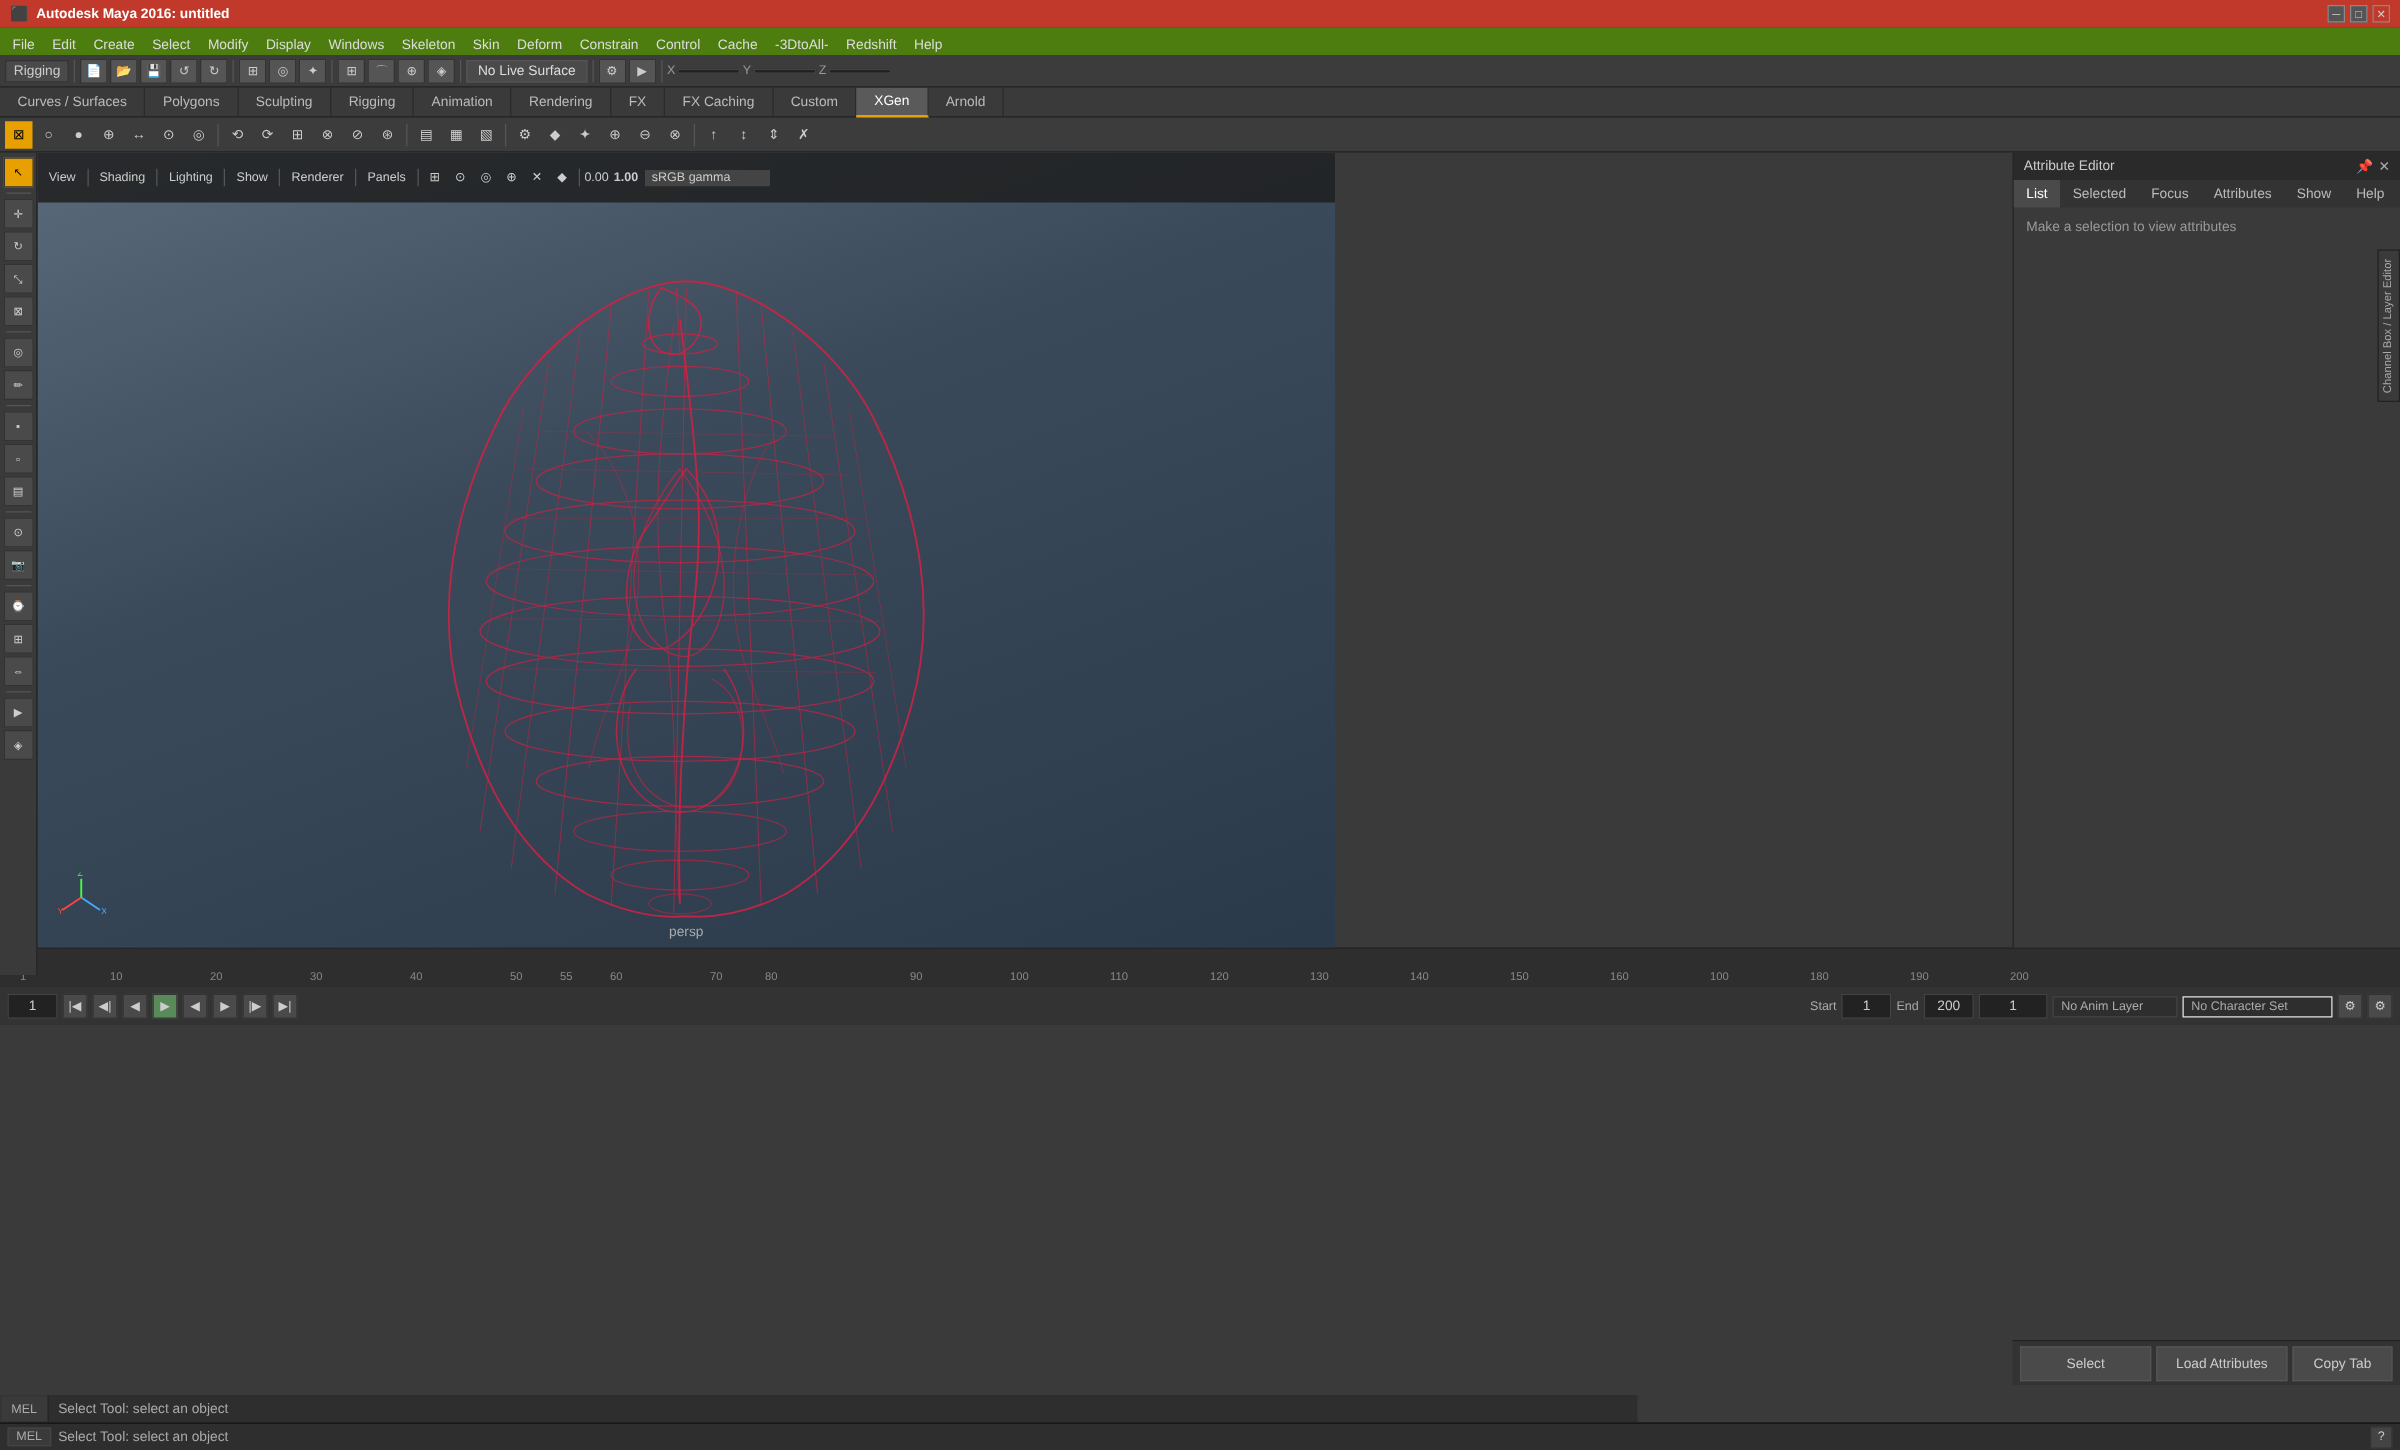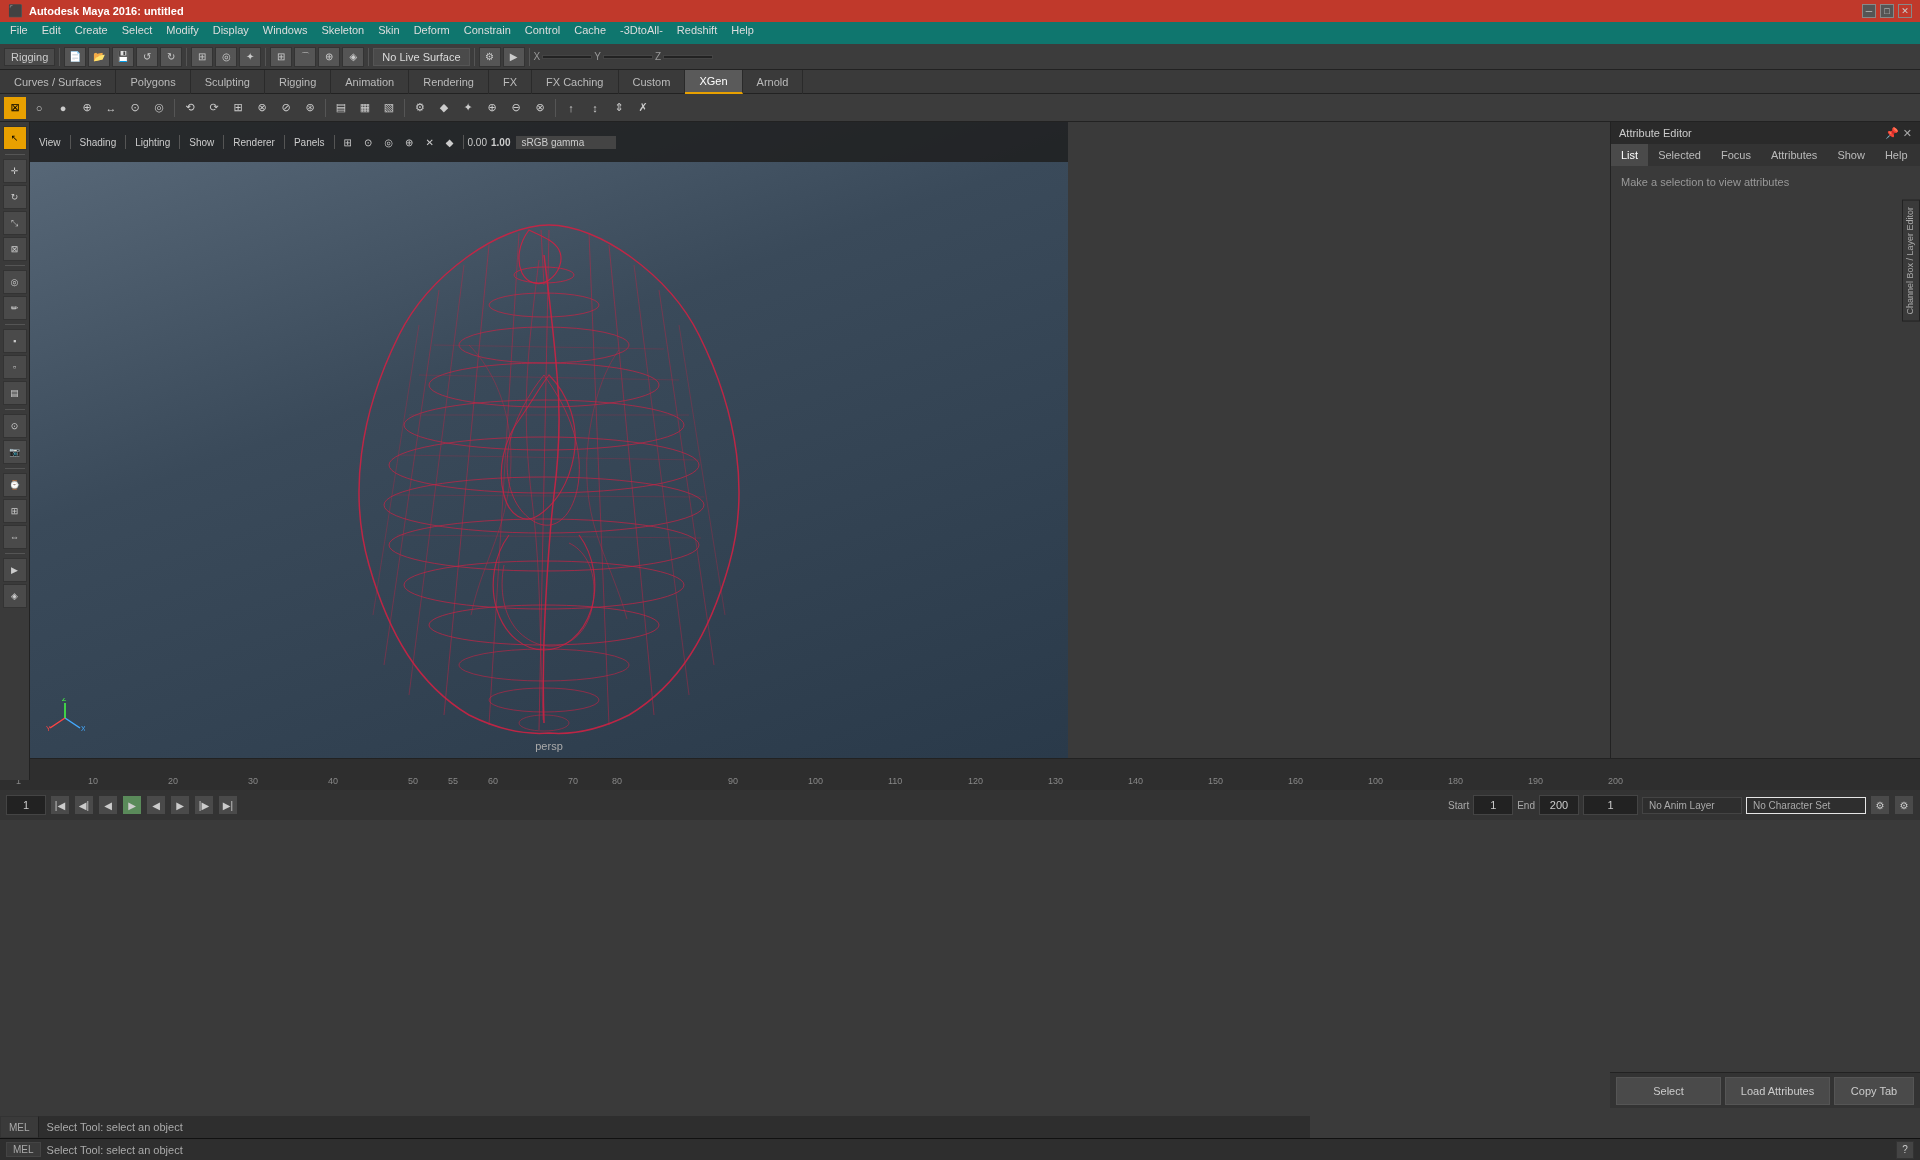--- a/index.html
+++ b/index.html
@@ -55,23 +55,23 @@
       cursor: pointer;
     }
 
     
     #menu-bar {
       position: absolute;
       top: 22px;
       left: 0;
       width: 100%;
       height: 22px;
-      background: #0f766e;
-      display: flex;
-      align-items: flex-start;
+      background: #4d7c0f;
+      display: flex;
+      align-items: flex-end;
       padding: 0 4px;
       gap: 2px;
       z-index: 99;
     }
     .menu-item {
       color: #ddd;
       padding: 2px 6px;
       font-size: 11px;
       cursor: pointer;
     }

